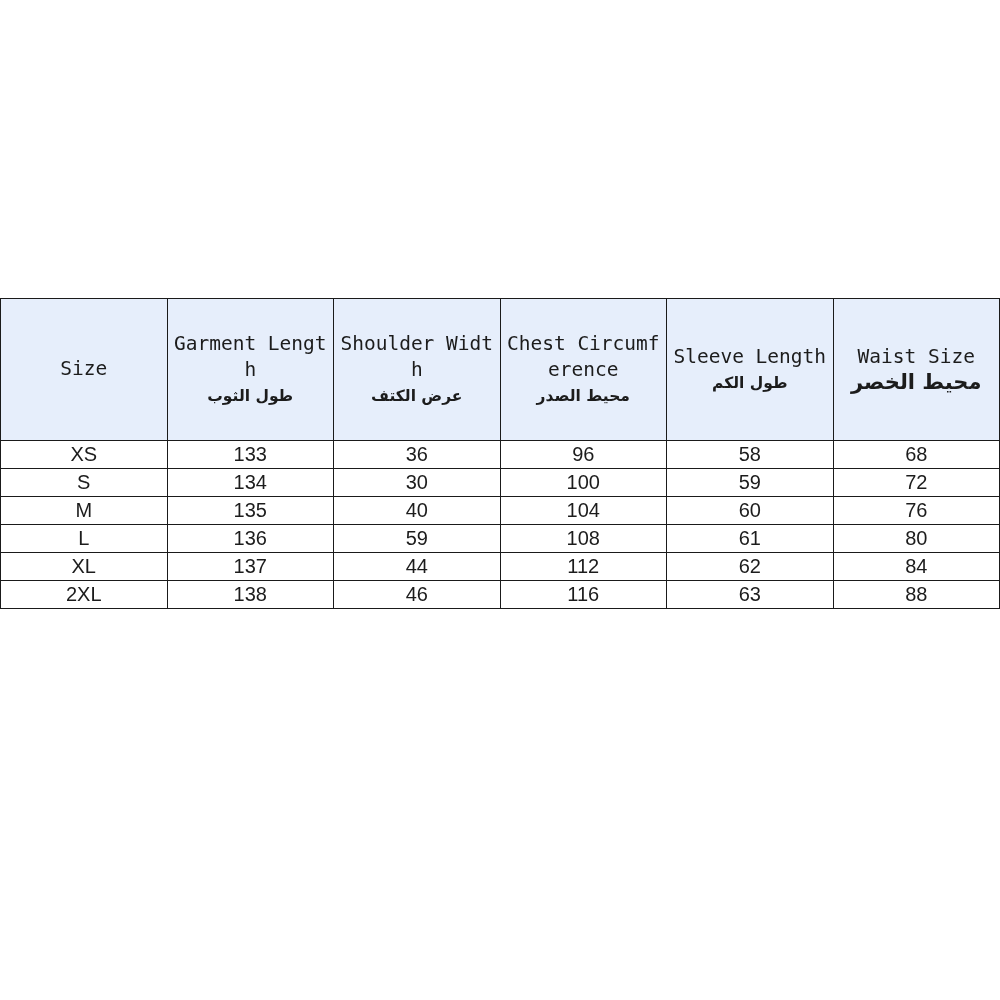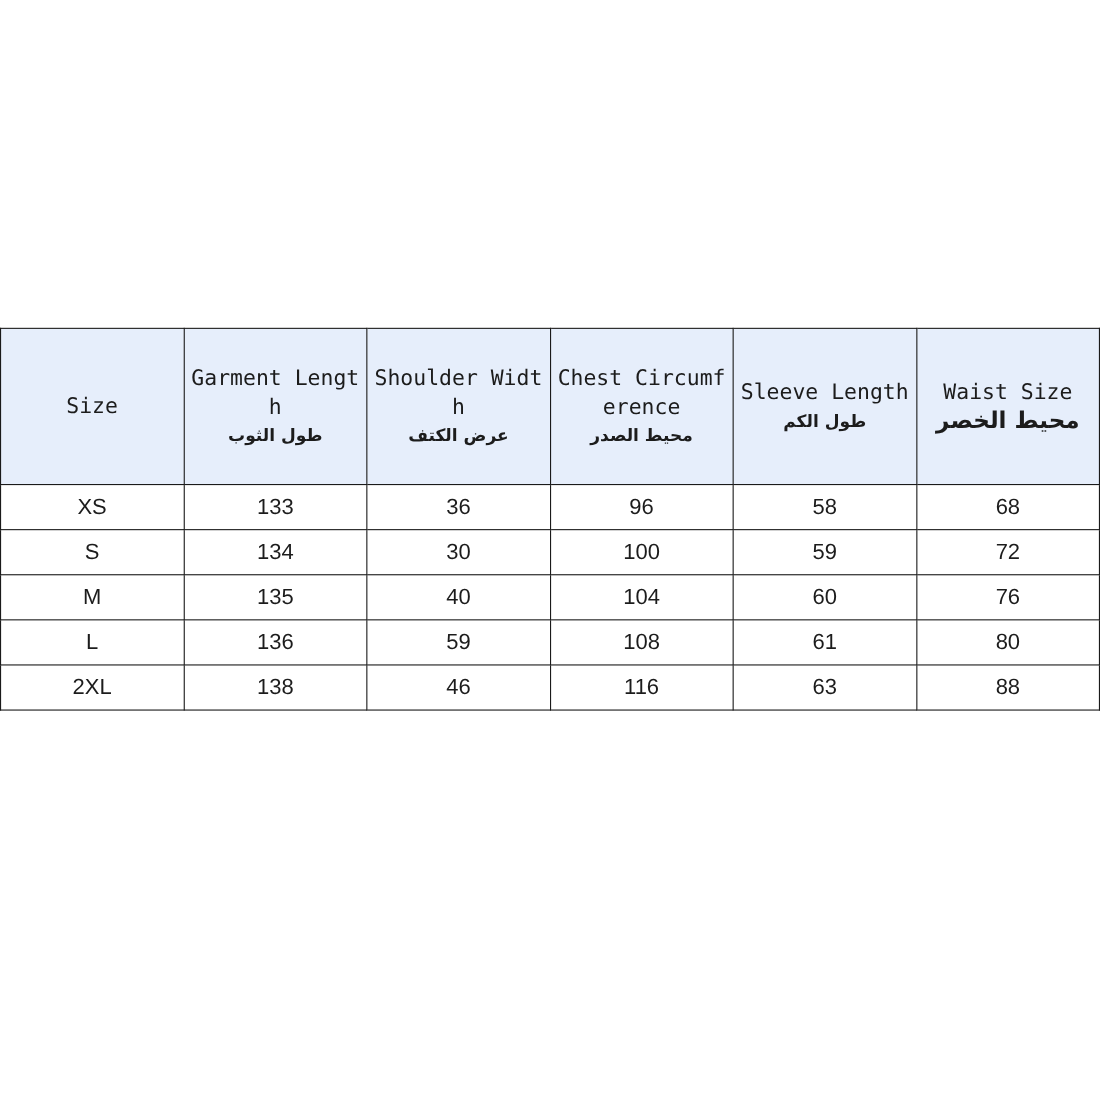--- a/index.html
+++ b/index.html
@@ -85,21 +85,21 @@
     margin-top: 2px;
   }
 
   .ar-label.ar-big {
     font-size: 21px;
     line-height: 1.15;
     margin-top: 0px;
   }
 
   
-  tr.data-row { height: 41px; }
+  tr.data-row { height: 28px; }
 
   tr.data-row td {
     font-family: "Liberation Sans", sans-serif;
     font-size: 20px;
     font-weight: normal;
     background: #ffffff;
     color: #1c1c1c;
   }
 </style>
 </head>
@@ -171,20 +171,28 @@
           </tr>
           <tr class="data-row">
             <td>L</td>
             <td>136</td>
             <td>59</td>
             <td>108</td>
             <td>61</td>
             <td>80</td>
           </tr>
           <tr class="data-row">
+            <td>XL</td>
+            <td>137</td>
+            <td>44</td>
+            <td>112</td>
+            <td>62</td>
+            <td>84</td>
+          </tr>
+          <tr class="data-row">
             <td>2XL</td>
             <td>138</td>
             <td>46</td>
             <td>116</td>
             <td>63</td>
             <td>88</td>
           </tr>
         </tbody>
     </table>
   </div>

